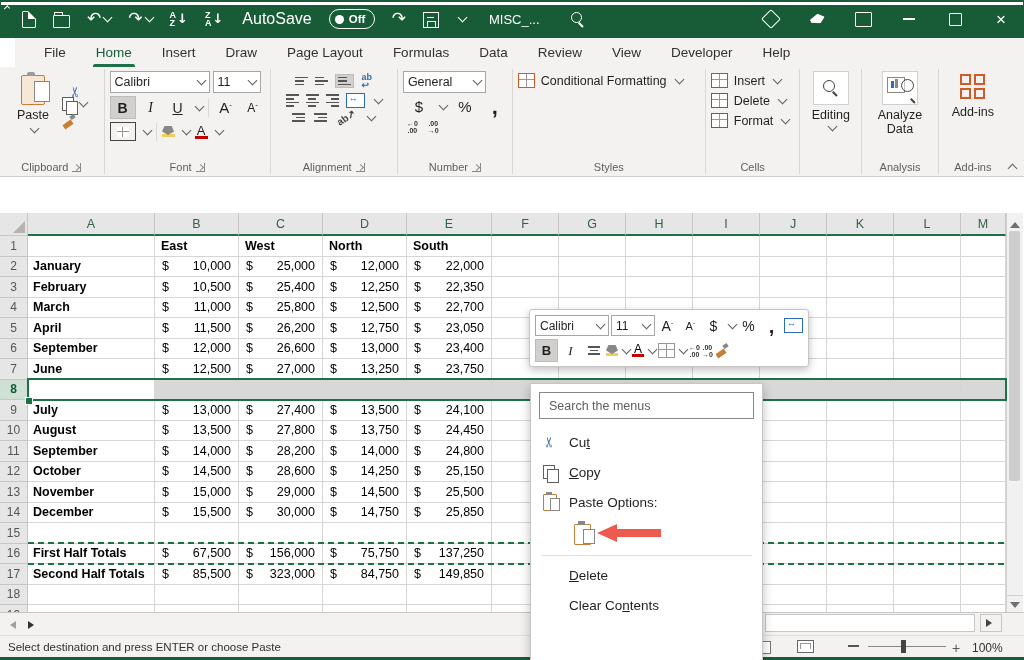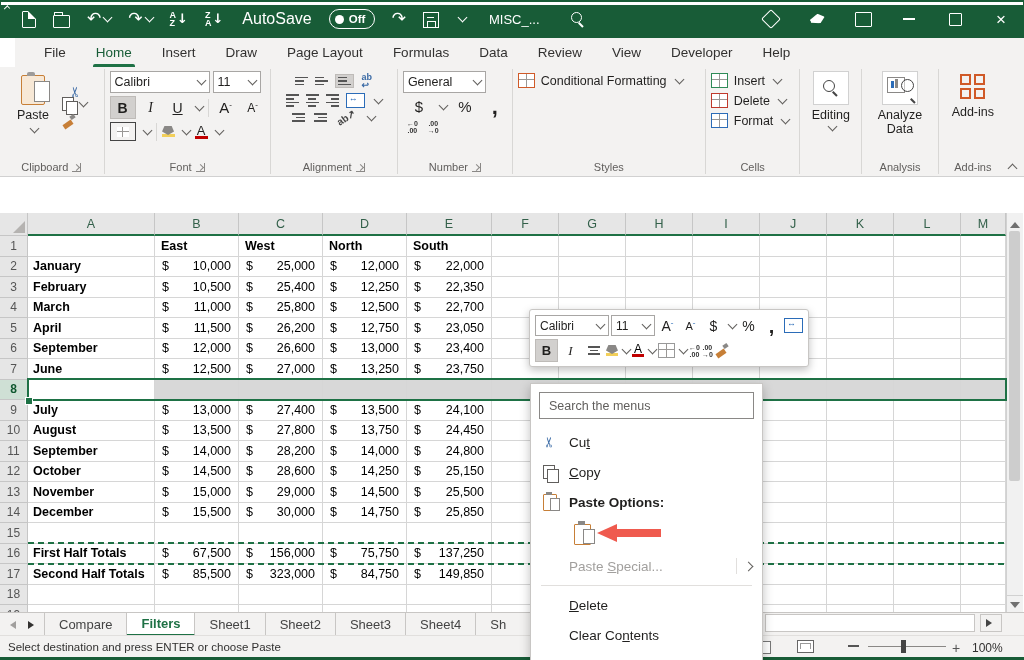--- a/index.html
+++ b/index.html
@@ -151,21 +151,21 @@
   .decs{font-size:7px;line-height:7px;color:#333;text-align:center;font-weight:bold;}
   
   #contextmenu{position:absolute;left:530px;top:383px;width:233px;height:300px;background:#fff;border:1px solid #c8c6c4;box-shadow:0 4px 10px rgba(0,0,0,.25);z-index:9;box-sizing:border-box;padding-top:8px;}
   #cm-search{margin:0 8px;height:27px;border:1px solid #8a8886;display:flex;align-items:center;box-sizing:border-box;}
   #cm-search input{border:none;outline:none;width:100%;font-size:12.5px;padding:0 9px;color:#201f1e;font-family:"Liberation Sans",sans-serif;background:transparent;}
   #cm-search input::placeholder{color:#605e5c;}
   #cm-items{margin-top:8px;}
   .cmi{height:30px;display:flex;align-items:center;font-size:13.5px;color:#201f1e;padding-left:12px;position:relative;}
   .cmi .ico{width:24px;display:flex;align-items:center;justify-content:flex-start;flex:none;}
   .cmi .lab{padding-left:2px;}
-  .cmi.bold .lab{font-weight:bold;}
+  .cmi.bold .lab{font-weight:normal;}
   .cmi.disabled{color:#a19f9d;}
   .cmi .sub{position:absolute;right:10px;display:flex;align-items:center;gap:8px;color:#605e5c;}
   .cmi .sub .vbar{width:1px;height:16px;background:#e1dfdd;}
   .cmi .sub .arr{width:6px;height:6px;border-right:1.5px solid #605e5c;border-top:1.5px solid #605e5c;transform:rotate(45deg);}
   .cmsep{height:1px;background:#e1dfdd;margin:4px 10px;}
   .scis{color:#3a6aa5;font-size:14px;font-family:"DejaVu Sans",sans-serif;transform:rotate(-90deg);display:inline-block;}
   .copyic{width:10px;height:12px;border:1.2px solid #605e5c;background:#fff;position:relative;}
   .copyic:before{content:"";position:absolute;left:3px;top:3px;width:10px;height:12px;border:1.2px solid #605e5c;background:#fff;}
   .clipsm{width:12px;height:15px;border:1.5px solid #c77f37;border-radius:1px;position:relative;background:#fff;}
   .clipsm:before{content:"";position:absolute;left:2px;top:-3px;width:6px;height:3px;background:#8a8886;}
@@ -974,29 +974,20 @@
       </div>
   </div>
 
   <div id="tabbar">
     <span class="navtri">
         <span class="tl"></span>
       </span>
     <span class="navtri">
         <span class="tr"></span>
       </span>
-    <div id="sheet-tabs">
-        <div class="stab">Compare</div>
-        <div class="stab active">Filters</div>
-        <div class="stab">Sheet1</div>
-        <div class="stab">Sheet2</div>
-        <div class="stab">Sheet3</div>
-        <div class="stab">Sheet4</div>
-        <div class="stab cut">Sh</div>
-      </div>
   </div>
   <div id="hscroll"></div>
   <div id="hsbtn">
       <span class="tr" style="border-left-color:#444"></span>
     </div>
 
   <div id="statusbar">
     <span id="statusmsg">Select destination and press ENTER or choose Paste</span>
   </div>
   <span class="viewic-sliver"></span>
@@ -1083,28 +1074,20 @@
           </span>
           <span class="lab">Paste Options:</span>
         </div>
         <div id="pasteswatch">
           <span class="swatchbtn">
             <span class="clipbig">
               <span class="pg"></span>
             </span>
           </span>
         </div>
-        <div class="cmi disabled">
-          <span class="ico"></span>
-          <span class="lab">Paste <u>S</u>pecial...</span>
-          <span class="sub">
-            <span class="vbar"></span>
-            <span class="arr"></span>
-          </span>
-        </div>
         <div class="cmsep"></div>
         <div class="cmi">
           <span class="ico"></span>
           <span class="lab"><u>D</u>elete</span>
         </div>
         <div class="cmi">
           <span class="ico"></span>
           <span class="lab">Clear Co<u>n</u>tents</span>
         </div>
       </div>

